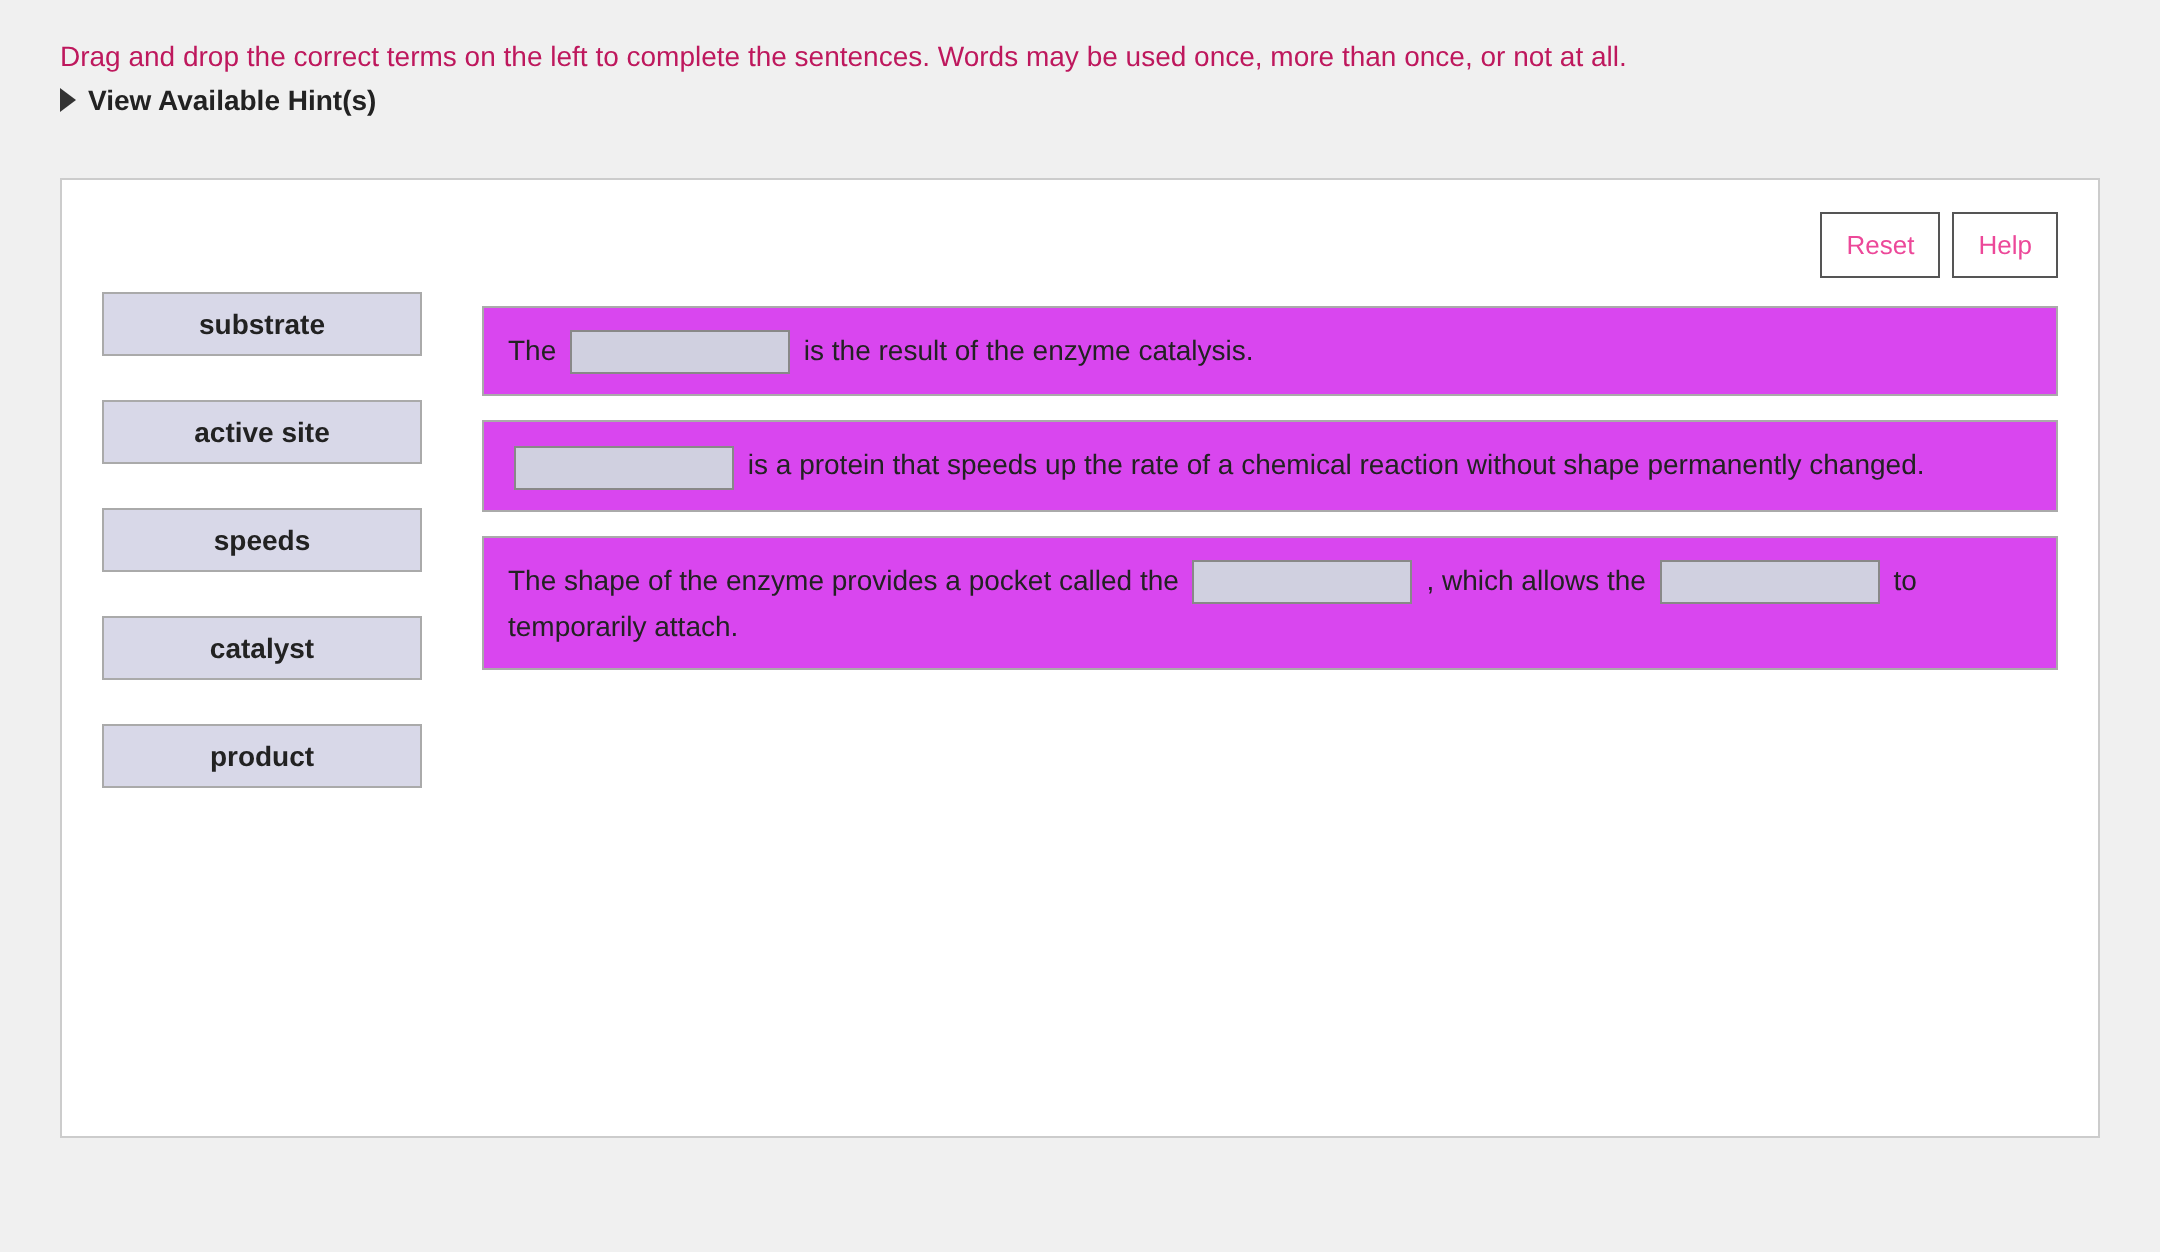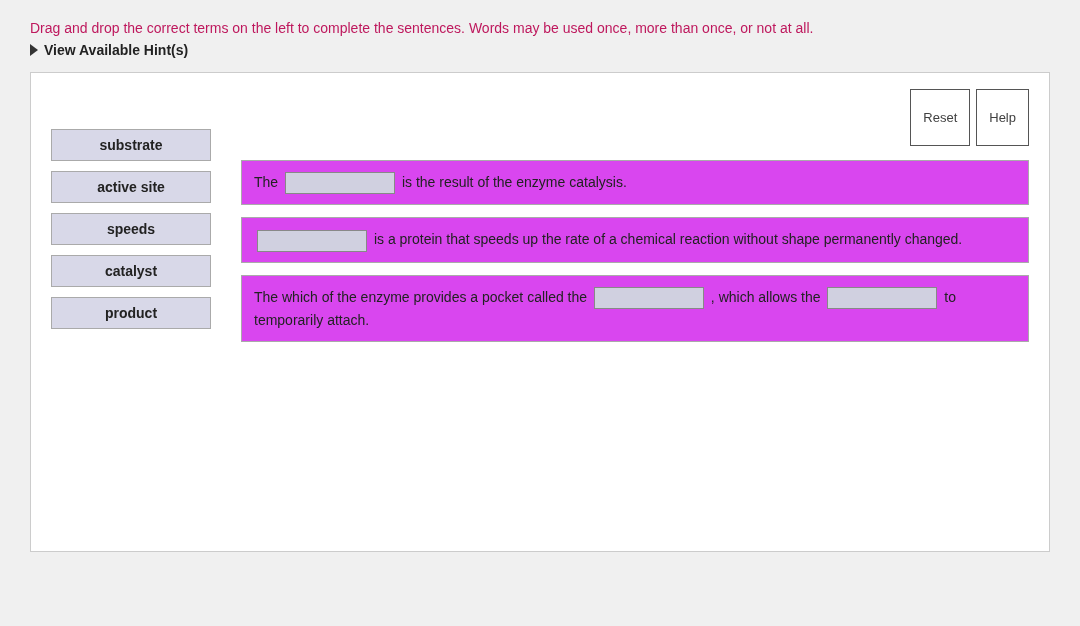--- a/index.html
+++ b/index.html
@@ -27,21 +27,21 @@
     .instructions {
       font-size: 14px;
       color: #be185d;
       margin-bottom: 6px;
     }
 
     .hint-row {
       display: flex;
       align-items: center;
       gap: 6px;
-      margin-bottom: 14px;
+      margin-bottom: 31px;
       cursor: pointer;
     }
 
     .hint-arrow {
       width: 0;
       height: 0;
       border-top: 6px solid transparent;
       border-bottom: 6px solid transparent;
       border-left: 8px solid #333;
       display: inline-block;
@@ -59,21 +59,21 @@
       padding: 16px 20px 20px 20px;
       display: flex;
       flex-direction: row;
       gap: 30px;
       min-height: 480px;
     }
 
     .left-panel {
       display: flex;
       flex-direction: column;
-      gap: 10px;
+      gap: 22px;
       min-width: 160px;
       padding-top: 40px;
     }
 
     .drag-term {
       background-color: #d8d8e8;
       border: 1px solid #aaa;
       padding: 7px 14px;
       text-align: center;
       font-weight: bold;
@@ -94,24 +94,24 @@
     .top-buttons {
       display: flex;
       justify-content: flex-end;
       gap: 6px;
       margin-bottom: 14px;
     }
 
     .btn {
       border: 1px solid #555;
       background-color: #fff;
-      padding: 20px 12px;
+      padding: 8px 12px;
       font-size: 13px;
       cursor: pointer;
-      color: #404040;
+      color: #ec4899;
     }
 
     .sentences-area {
       display: flex;
       flex-direction: column;
       gap: 12px;
     }
 
     .sentence-box {
       border: 1px solid #aaa;
@@ -167,21 +167,21 @@
           <span> is the result of the enzyme catalysis.</span>
         </div>
 
 
         <div class="sentence-box">
           <span class="drop-zone"></span>
           <span> is a protein that speeds up the rate of a chemical reaction without shape permanently changed.</span>
         </div>
 
         <div class="sentence-box">
-          <span>The which of the enzyme provides a pocket called the </span>
+          <span>The shape of the enzyme provides a pocket called the </span>
           <span class="drop-zone"></span>
           <span>, which allows the </span>
           <span class="drop-zone"></span>
           <span> to temporarily attach.</span>
         </div>
 
       </div>
     </div>
 
   </div>

